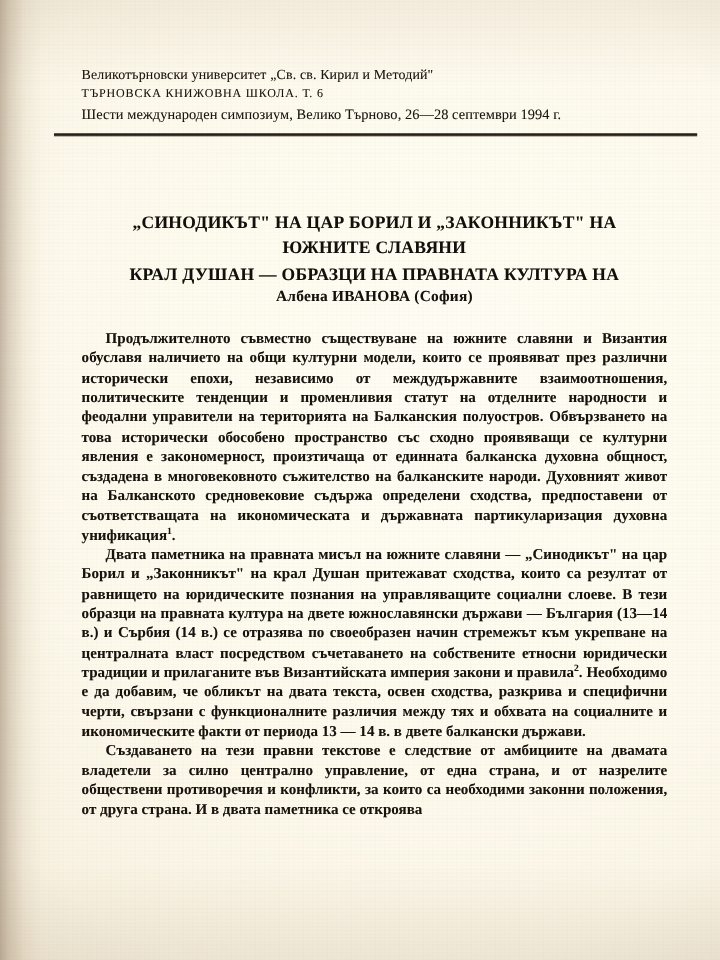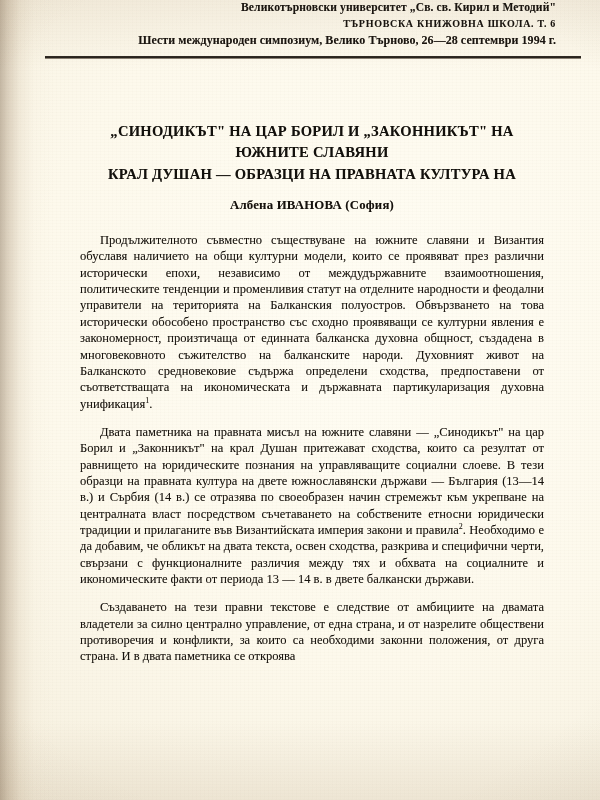--- a/index.html
+++ b/index.html
@@ -56,22 +56,23 @@
   }
 
   .content {
     position: relative;
     z-index: 2;
     padding: 0 44px 0 68px;
   }
 
   
   .masthead {
-    text-align: right;
-    font-weight: bold;
+    padding-top: 55px;
+    text-align: left;
+    font-weight: normal;
     font-size: 11.4px;
     line-height: 16.2px;
     letter-spacing: .12px;
     color: #1a1510;
   }
   .masthead .l1 { font-size: 11.6px; }
   .masthead .l2 { font-size: 11.4px; }
   .masthead .l3 { font-size: 10px; letter-spacing: .7px; }
   .masthead .l4 { font-size: 12px; letter-spacing: .05px; }
 
@@ -89,40 +90,40 @@
     text-align: center;
   }
   .titleblock .tline {
     font-weight: bold;
     font-size: 14.6px;
     line-height: 21.5px;
     letter-spacing: .25px;
     color: #12100c;
   }
   .author {
-    margin-top: 13px;
     font-weight: bold;
     font-size: 12.8px;
     letter-spacing: .2px;
     color: #15110d;
   }
 
   
   .body {
     margin-top: 19px;
   }
   .body p {
-    margin: 12px;
+    margin: 0;
     text-align: justify;
     text-justify: inter-word;
     font-size: 12.55px;
     line-height: 16.35px;
     text-indent: 20px;
     hyphens: manual;
     color: #17130e;
+    font-weight: bold;
   }
   .body p + p { margin-top: 0; }
   .body sup {
     font-size: 8px;
     vertical-align: super;
     line-height: 0;
   }
 
   
   .content { text-shadow: 0 0 .35px rgba(30,22,14,.30); }

